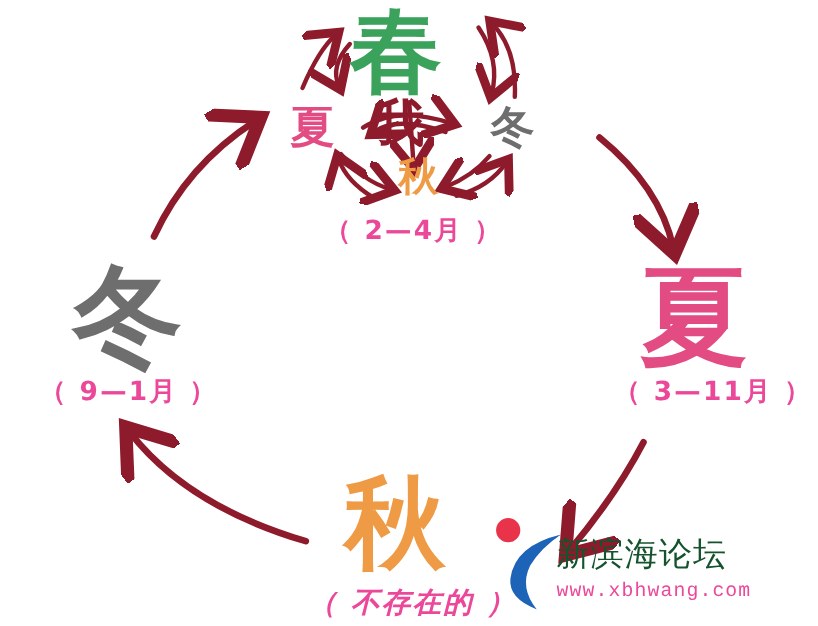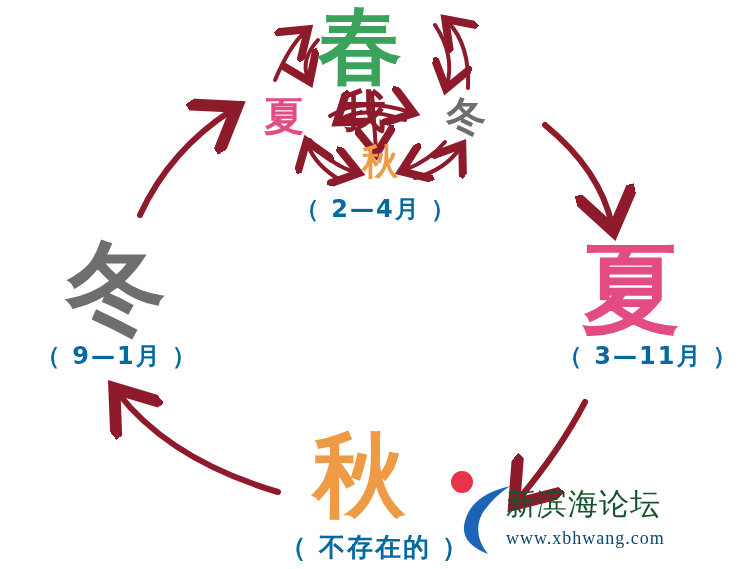--- a/index.html
+++ b/index.html
@@ -1,23 +1,23 @@
 <!DOCTYPE html>
 <html><head>
 <meta charset="utf-8">
 <style>
   html, body { margin: 0; padding: 0; background: #ffffff; }
   body { width: 744px; height: 569px; position: relative; overflow: hidden;
          font-family: "DejaVu Sans", sans-serif; }
   .abs { position: absolute; }
   .big { font-weight: bold; line-height: 1; white-space: nowrap; }
-  .label { color: #0369a1; font-weight: bold; font-size: 24px; white-space: nowrap; letter-spacing: 2px; }
+  .label { color: #ec4899; font-weight: bold; font-size: 24px; white-space: nowrap; letter-spacing: 2px; }
   svg.arrows { position: absolute; left: 0; top: 0; }
   .wm-text { font-size: 30px; color: #14532d; white-space: nowrap; letter-spacing: 1px; }
-  .wm-url { font-family: Liberation Serif, serif; font-size: 18px; color: #0c4a6e; white-space: nowrap; letter-spacing: 1px; }
+  .wm-url { font-family: Liberation Mono, monospace; font-size: 18px; color: #ec4899; white-space: nowrap; letter-spacing: 1px; }
 </style>
 </head>
 <body>
 
 <svg class="arrows" width="744" height="569" viewBox="0 0 744 569">
   <defs>
     <marker id="ah" markerWidth="10" markerHeight="10" refX="6" refY="5" orient="auto" markerUnits="strokeWidth">
       <path d="M0,0 L7,5 L0,10" fill="none" stroke="#8e1b2c" stroke-width="2"></path>
     </marker>
   </defs>
@@ -54,21 +54,21 @@
 <div class="abs big" style="left:362px; top:144px; font-size:36px; color:#ef9a45;">秋</div>
 <div class="abs label" style="left:295px; top:193px;">（ 2—4月 ）</div>
 
 <div class="abs big" style="left:66px; top:238px; font-size:100px; color:#6e6e6e;">冬</div>
 <div class="abs label" style="left:36px; top:340px;">（ 9—1月 ）</div>
 
 <div class="abs big" style="left:582px; top:240px; font-size:98px; color:#e24c82;">夏</div>
 <div class="abs label" style="left:558px; top:340px;">（ 3—11月 ）</div>
 
 <div class="abs big" style="left:313px; top:430px; font-size:92px; color:#ef9a45;">秋</div>
-<div class="abs label" style="left:280px; top:530px; font-size:26px;">（ 不存在的 ）</div>
+<div class="abs label" style="left:280px; top:530px; font-size:26px;font-style:italic;">（ 不存在的 ）</div>
 
 <div class="abs" style="left:448px; top:466px; width:296px; height:100px;">
   <svg class="abs" style="left:0; top:0;" width="70" height="90" viewBox="0 0 70 90">
     <circle cx="14" cy="16" r="11" fill="#e8334a"></circle>
     <path d="M62,20 Q20,30 16,60 Q14,78 40,88 Q24,68 34,48 Q44,32 62,20 Z" fill="#1d64b8"></path>
   </svg>
   <div class="abs wm-text" style="left:58px; top:18px;">新滨海论坛</div>
   <div class="abs wm-url" style="left:58px; top:62px;">www.xbhwang.com</div>
 </div>
 

